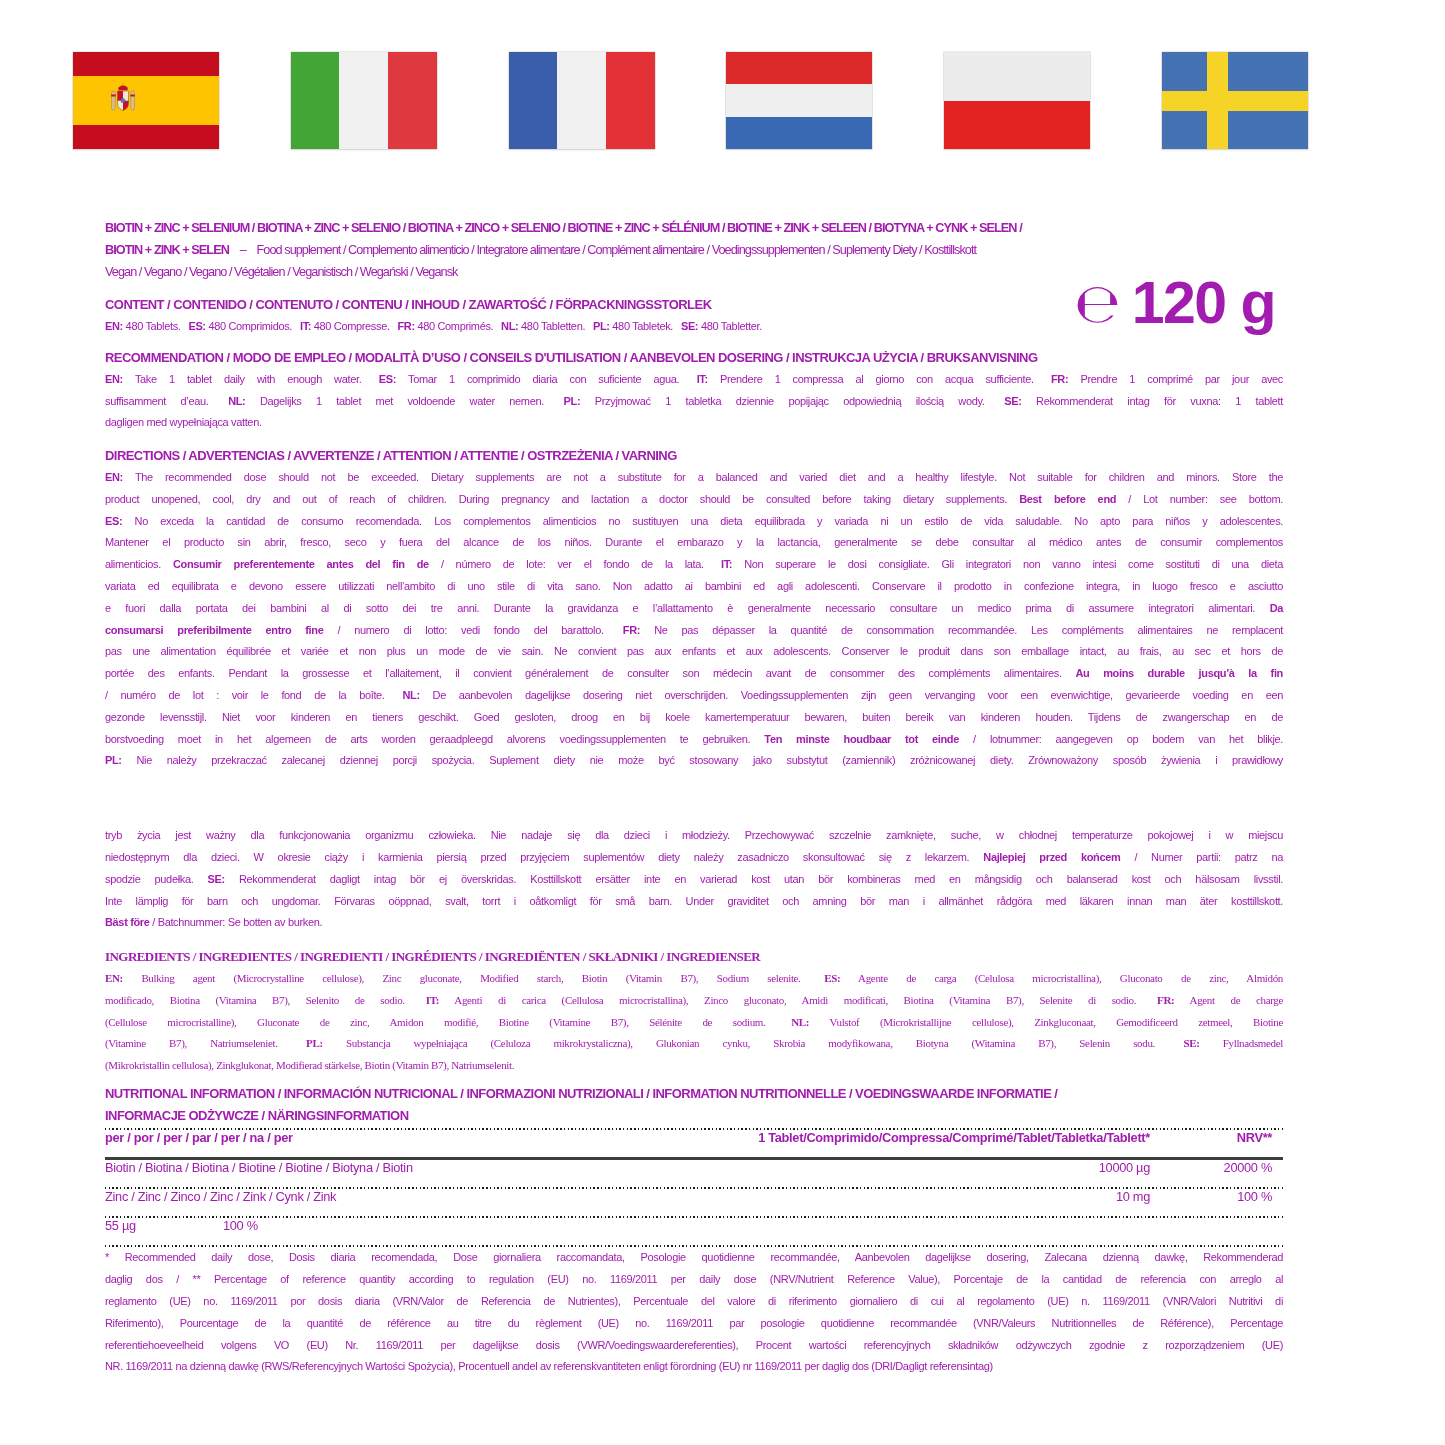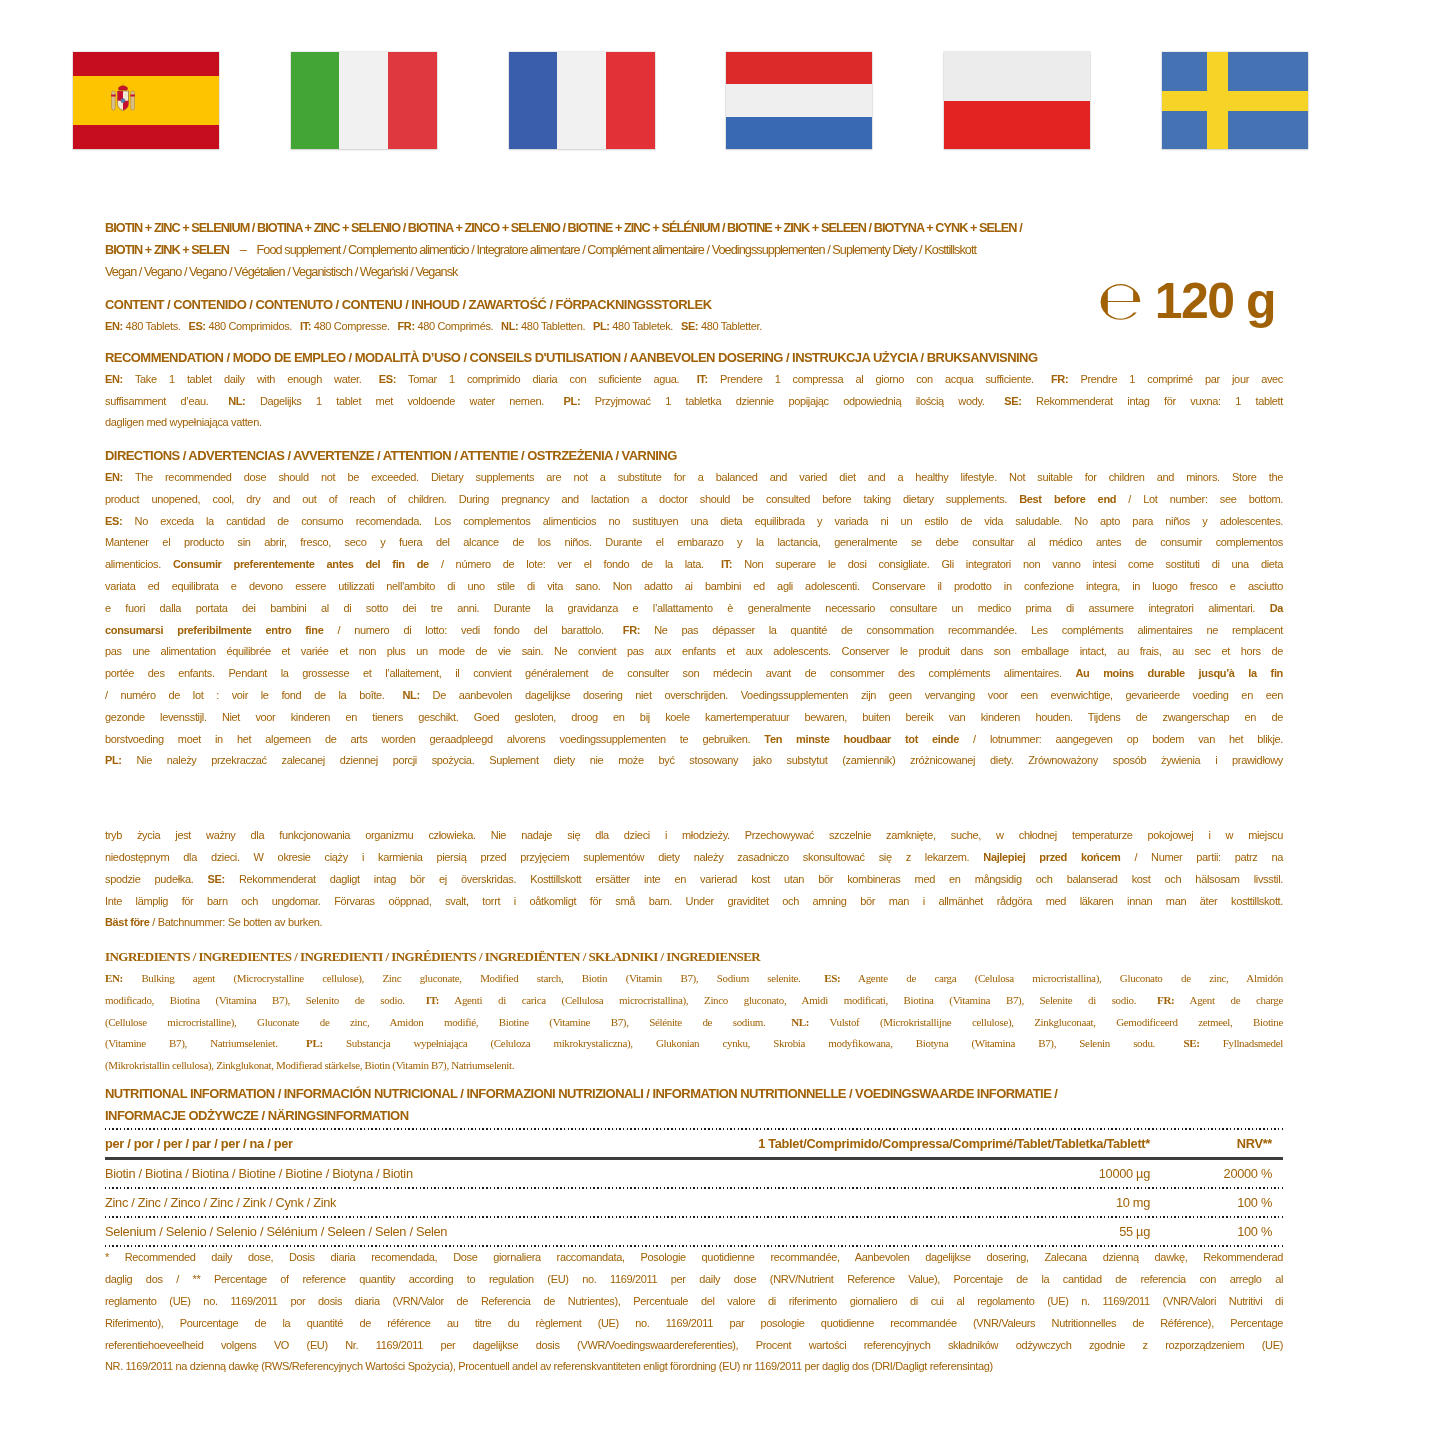--- a/index.html
+++ b/index.html
@@ -1,18 +1,18 @@
 <!DOCTYPE html>
 <html><head>
 <meta charset="utf-8">
 <style>
   html,body { margin:0; padding:0; background:#fff; }
   .page {
     position:relative; width:1445px; height:1445px; background:#fff;
-    font-family:"Liberation Sans",sans-serif; color:#a16207; overflow:hidden;
+    font-family:"Liberation Sans",sans-serif; color:#a21caf; overflow:hidden;
   }
 
   
   .flags-row {
     position:absolute; left:73px; top:52px; width:1235px; height:97px;
     display:flex; justify-content:space-between;
   }
   .flag {
     position:relative; width:146px; height:97px; overflow:hidden;
     box-shadow:0 0 0 1px rgba(0,0,0,0.07), 0 1px 2px rgba(0,0,0,0.12);
@@ -43,30 +43,30 @@
 
   .sec-content { margin-bottom:9px; }
   .sec-rec { margin-bottom:11px; }
   .dir-part2 { margin-top:53px; margin-bottom:12px; }
   .sec-ing { margin-bottom:6px;font-family:Liberation Serif, serif; }
   .footnote { }
 
   
   .net-weight { position:absolute; top:56px; right:8px; display:flex; align-items:center; gap:11px; }
   .e-mark { font-family:"DejaVu Sans",sans-serif; font-size:54px; line-height:1; font-weight:400; }
-  .weight-value { font-weight:700; font-size:50px; line-height:1; letter-spacing:-1.5px; }
+  .weight-value { font-weight:700; font-size:59px; line-height:1; letter-spacing:-1.5px; }
 
   
   .ntable { margin-top:2px; }
   .dotline {
     height:2px;
     background:repeating-linear-gradient(to right,#1c1c1c 0,#1c1c1c 1.4px,transparent 1.4px,transparent 3.7px);
   }
   .thickline { height:3px; background:#3d3d3d; margin-top:1px; }
-  .trow { display:flex; align-items:center; height:26px; font-size:12.8px; letter-spacing:-0.3px; }
+  .trow { display:flex; height:26px; font-size:12.8px; letter-spacing:-0.3px; }
   .tbody .trow { height:27px; }
   .trow .c1 { flex:1; text-align:left; white-space:nowrap; }
   .trow .c2 { text-align:right; white-space:nowrap; }
   .trow .c3 { width:133px; box-sizing:border-box; padding-right:11px; text-align:right; white-space:nowrap; }
 </style>
 </head>
 <body>
 
 <div class="page">
 
@@ -209,21 +209,20 @@
               <div class="c3">20000 %</div>
             </div>
             <div class="dotline"></div>
             <div class="trow">
               <div class="c1">Zinc / Zinc / Zinco / Zinc / Zink / Cynk / Zink</div>
               <div class="c2">10 mg</div>
               <div class="c3">100 %</div>
             </div>
             <div class="dotline"></div>
             <div class="trow">
-              <div class="c1">Selenium / Selenio / Selenio / Sélénium / Seleen / Selen / Selen</div>
               <div class="c2">55 µg</div>
               <div class="c3">100 %</div>
             </div>
             <div class="dotline"></div>
           </div>
       </div>
     </div>
 
     <div class="rich footnote">
         <div class="tline"><span>* Recommended daily dose, Dosis diaria recomendada, Dose giornaliera raccomandata, Posologie quotidienne recommandée, Aanbevolen dagelijkse dosering, Zalecana dzienną dawkę, Rekommenderad</span></div>

